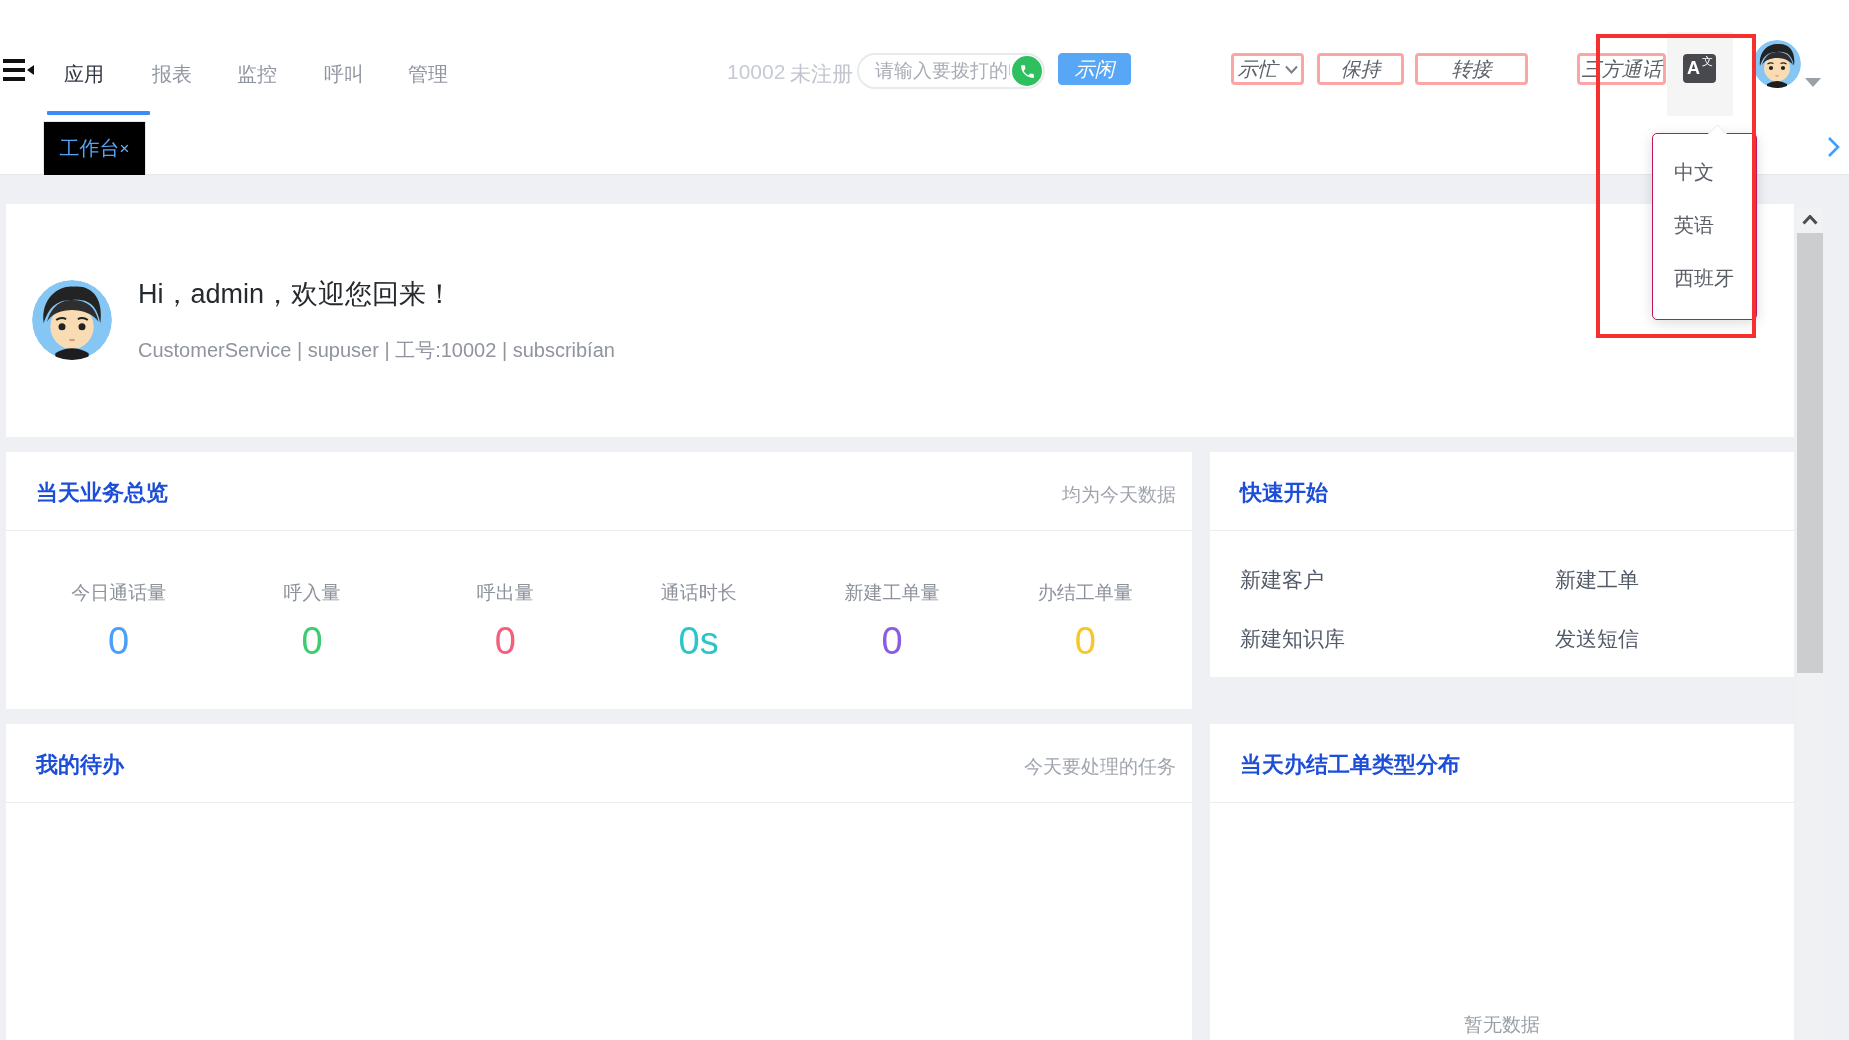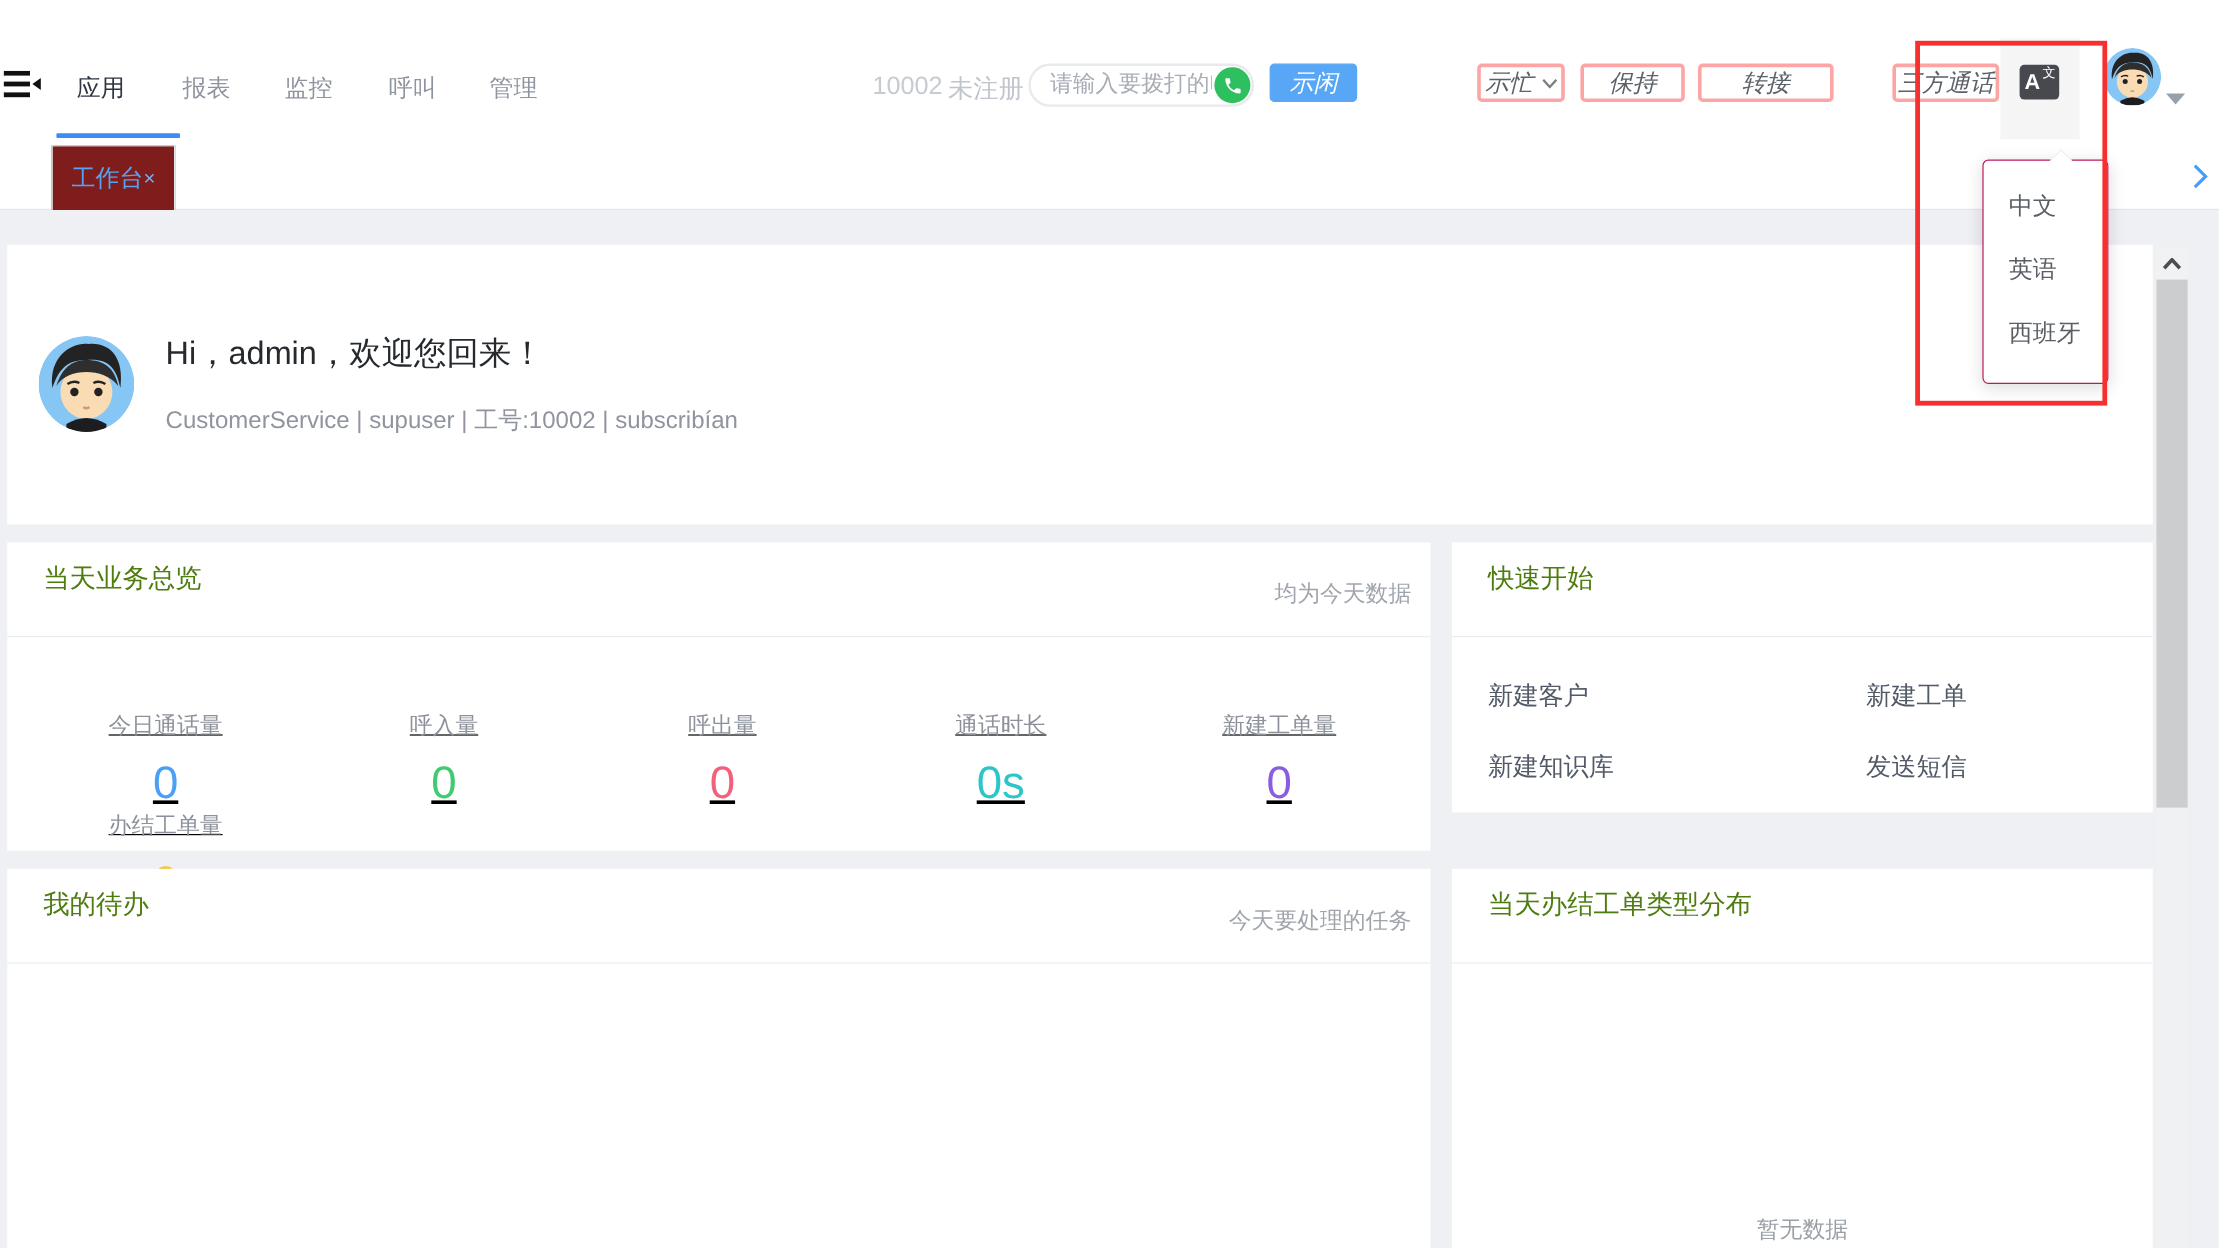--- a/index.html
+++ b/index.html
@@ -36,46 +36,46 @@
     border-radius:4px; color:#fff; }
   .tr-a { position:absolute; left:4px; top:4px; font-size:18px; font-weight:bold; line-height:20px; }
   .tr-sub { position:absolute; right:3px; top:2px; font-size:11px; line-height:11px; }
   .avatar { position:absolute; left:1753px; top:8px; width:48px; height:48px; border-radius:50%; overflow:hidden; cursor:pointer; }
   .user-caret { position:absolute; left:1805px; top:46px; width:0; height:0;
     border-left:8px solid transparent; border-right:8px solid transparent; border-top:9px solid #9aa0a8; cursor:pointer; }
 
   
   .tabbar { position:absolute; left:0; top:84px; width:1849px; height:59px; background:#fff;
     border-bottom:1px solid #e3e7ea; z-index:4; }
-  .tab { position:absolute; left:43px; top:5px; width:103px; height:54px; background:#7f1d1d;
+  .tab { position:absolute; left:43px; top:5px; width:103px; height:54px; background:#000000;
     border:1px solid #e2e6ea; border-bottom:none; display:flex; align-items:center; justify-content:center;
     gap:0; cursor:pointer; }
   .tab-label { font-size:20px; color:#55a3f3; }
   .tab-close { font-size:17px; color:#74b2f2; cursor:pointer; }
   .tab-scroll-right { position:absolute; left:1824px; top:19px; cursor:pointer; }
 
   
   .content { position:absolute; left:0; top:143px; width:1849px; height:897px; background:#eef0f3; }
   .card { position:absolute; background:#fff; }
   .card-welcome { left:6px; top:29px; width:1788px; height:233px; }
   .card-overview { left:6px; top:277px; width:1186px; height:257px; }
   .card-quick { left:1210px; top:277px; width:584px; height:225px; }
   .card-todo { left:6px; top:549px; width:1186px; height:491px; }
   .card-chart { left:1210px; top:549px; width:584px; height:491px; }
 
   .welcome-avatar { position:absolute; left:26px; top:76px; width:80px; height:80px; border-radius:50%; overflow:hidden; }
   .greeting { position:absolute; left:132px; top:72px; font-size:27px; color:#262a2e; }
   .user-meta { position:absolute; left:132px; top:133px; font-size:20px; color:#8f949e; }
 
-  .card-title { position:absolute; left:30px; top:15px; font-size:22px; font-weight:normal; color:#4d7c0f; }
+  .card-title { position:absolute; left:30px; top:26px; font-size:22px; font-weight:bold; color:#1d4ed8; }
   .card-hint { position:absolute; right:16px; top:30px; font-size:19px; color:#a0a5ad; }
   .card-divider { position:absolute; left:0; top:78px; width:100%; height:0; border-bottom:1px solid #ecedf0; }
 
-  .stats-grid { position:absolute; left:16px; top:140px; width:1160px; display:grid;
-    grid-template-columns:repeat(5,1fr);text-decoration:underline; }
+  .stats-grid { position:absolute; left:16px; top:128px; width:1160px; display:grid;
+    grid-template-columns:repeat(6,1fr); }
   .stat { text-align:center; }
   .stat-label { font-size:19px; color:#8c919b; }
   .stat-value { margin-top:14px; font-size:38px; }
 
   .quick-link { position:absolute; font-size:21px; color:#525a68; cursor:pointer; }
   .ql-0 { left:30px; top:114px; } .ql-1 { left:345px; top:114px; }
   .ql-2 { left:30px; top:173px; } .ql-3 { left:345px; top:173px; }
 
   .todo-header-row { position:absolute; left:0; top:79px; width:1186px; height:78px; background:#f4f5f7;
     display:grid; grid-template-columns:64px 192px 226px 212px 240px 252px; align-items:center; }

